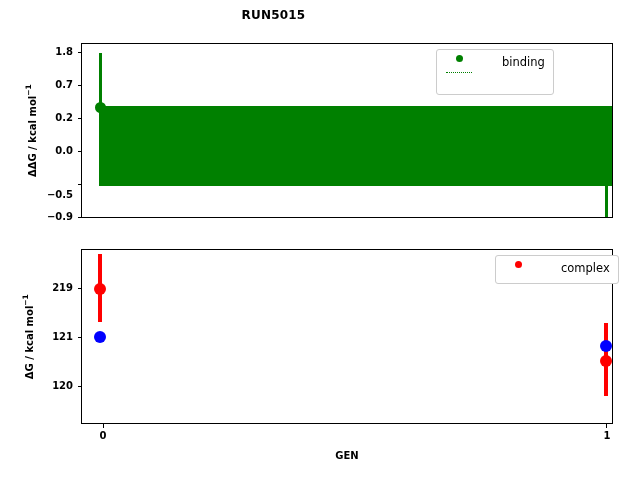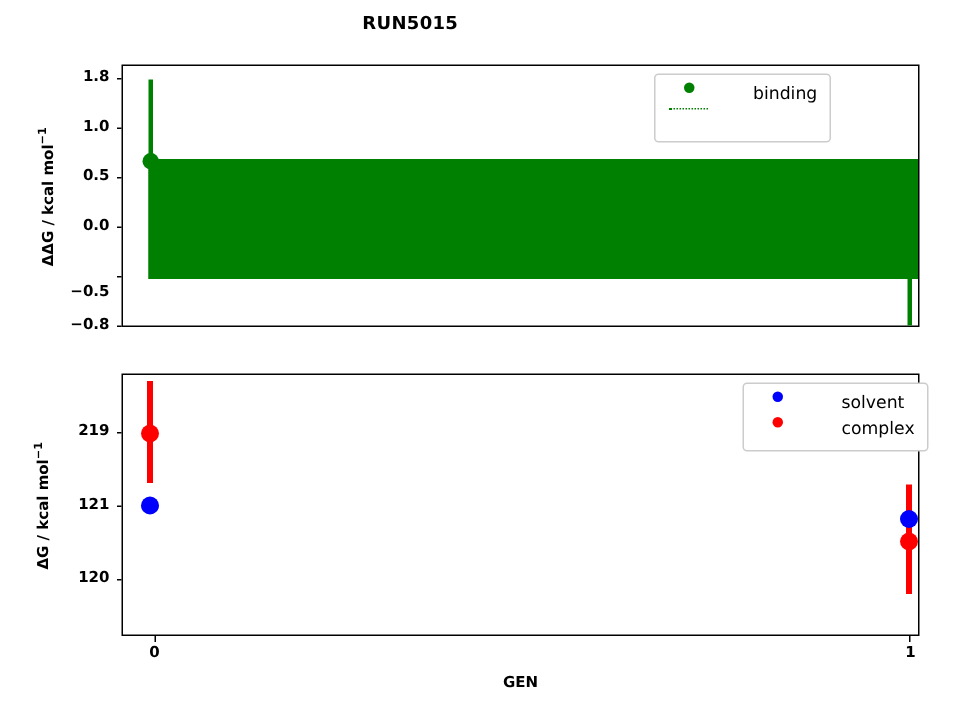--- a/index.html
+++ b/index.html
@@ -190,25 +190,25 @@
   </div>
 
   <div class="ytick" style="left:77.5px; top:52px;"></div>
   <div class="ytick" style="left:77.5px; top:85px;"></div>
   <div class="ytick" style="left:77.5px; top:118px;"></div>
   <div class="ytick" style="left:77.5px; top:151px;"></div>
   <div class="ytick" style="left:77.5px; top:184px;"></div>
   <div class="ytick" style="left:77.5px; top:217px;"></div>
 
   <div class="ytick-label" style="left:27px; top:46px; width:46px;">1.8</div>
-  <div class="ytick-label" style="left:27px; top:79px; width:46px;">1.0</div>
-  <div class="ytick-label" style="left:27px; top:112px; width:46px;">0.5</div>
+  <div class="ytick-label" style="left:27px; top:79px; width:46px;">0.7</div>
+  <div class="ytick-label" style="left:27px; top:112px; width:46px;">0.2</div>
   <div class="ytick-label" style="left:27px; top:145px; width:46px;">0.0</div>
   <div class="ytick-label" style="left:27px; top:178px; width:46px;margin-top:11px;">−0.5</div>
-  <div class="ytick-label" style="left:27px; top:211px; width:46px;">−0.8</div>
+  <div class="ytick-label" style="left:27px; top:211px; width:46px;">−0.9</div>
 
   <div class="ylabel" style="left:-44px; top:124px; width:150px;">
     <span>ΔΔG / kcal mol</span><span class="sup">−1</span>
   </div>
 
   <div class="legend" id="legend-top">
     <div class="legend-row">
       <span class="legend-key">
           <span class="legend-dot" style="background:#008000;"></span>
         </span>
@@ -244,26 +244,20 @@
   <div class="ytick-label" style="left:27px; top:331px; width:46px;">121</div>
   <div class="ytick-label" style="left:27px; top:380px; width:46px;">120</div>
 
   <div class="ylabel" style="left:-47px; top:330px; width:150px;">
     <span>ΔG / kcal mol</span><span class="sup">−1</span>
   </div>
 
   <div class="legend" id="legend-bottom">
     <div class="legend-row">
       <span class="legend-key">
-          <span class="legend-dot" style="background:#0000ff;"></span>
-        </span>
-      <span class="legend-text">solvent</span>
-    </div>
-    <div class="legend-row">
-      <span class="legend-key">
           <span class="legend-dot" style="background:#ff0000;"></span>
         </span>
       <span class="legend-text">complex</span>
     </div>
   </div>
 
   <div class="xtick" style="left:103px; top:424px;"></div>
   <div class="xtick" style="left:606px; top:424px;"></div>
 
   <div class="xtick-label" style="left:79px; top:430px; width:48px;">0</div>

